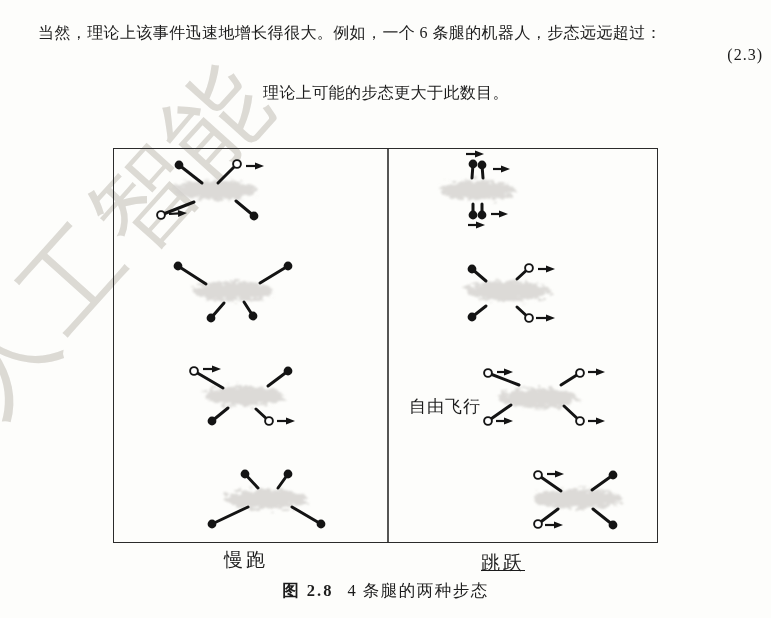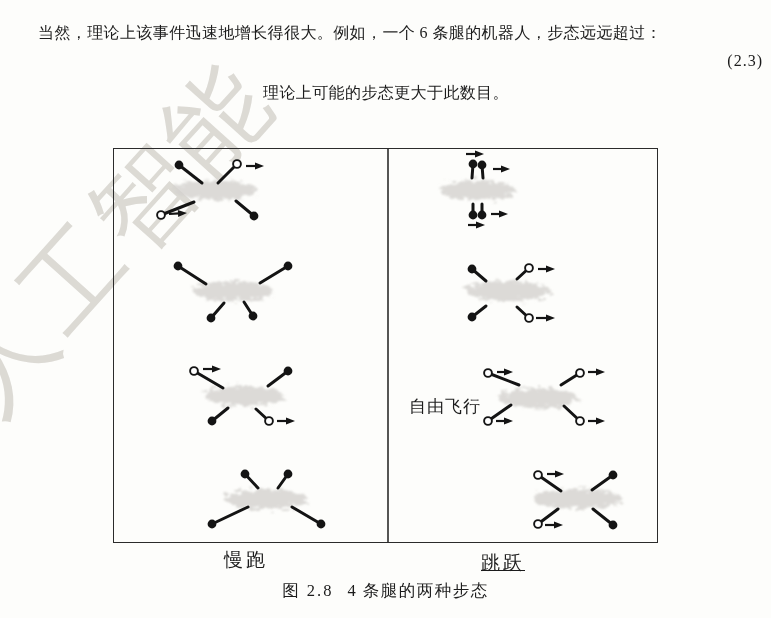--- a/index.html
+++ b/index.html
@@ -15,40 +15,40 @@
     transform-origin:0 50%;transform:rotate(-48deg);
     white-space:nowrap;user-select:none;
   }
   .layer{position:absolute;inset:0;z-index:1;}
   .para{
     position:absolute;left:5px;right:4px;
     font-size:16px;line-height:21px;letter-spacing:0.4px;
   }
   .indent{text-indent:33px;}
   .eqrow{position:absolute;left:0;right:0;top:37px;height:22px;text-align:center;font-size:17px;}
-  .eqnum{position:absolute;right:8px;top:15px;font-size:16px;letter-spacing:1px;margin-left:29px;}
+  .eqnum{position:absolute;right:8px;top:9px;font-size:16px;letter-spacing:1px;margin-left:29px;}
   .eqbody i{font-style:italic;margin-right:2px;}
   .figbox{
     position:absolute;left:113px;top:148px;width:543px;height:393px;
     border:1.6px solid #2b2b2b;background:transparent;
   }
   .figbox svg{display:block;width:543px;height:393px;}
   .panel-label{
     position:absolute;top:547px;font-size:19px;letter-spacing:3px;
     transform:translateX(-50%);font-weight:500;
   }
   .lbl-left{left:246px;}
   .lbl-right{left:503px;top:550px;text-decoration:underline;}
   .freeflight{
     position:absolute;left:409px;top:395px;font-size:17px;letter-spacing:1px;
   }
   .caption{
     position:absolute;left:0;right:0;top:580px;text-align:center;font-size:16.5px;
   }
-  .caption b{font-weight:normal;margin-right:14px;letter-spacing:2px;}
+  .caption b{font-weight:bold;margin-right:14px;letter-spacing:2px;}
   .caption span{letter-spacing:1.5px;margin-top:46px;}
 </style>
 </head>
 <body>
 
 <div class="watermark">人工智能</div>
 
 <div class="layer">
 
   <p class="para indent" style="top:6px;">当然，理论上该事件迅速地增长得很大。例如，一个 6 条腿的机器人，步态远远超过：</p>

